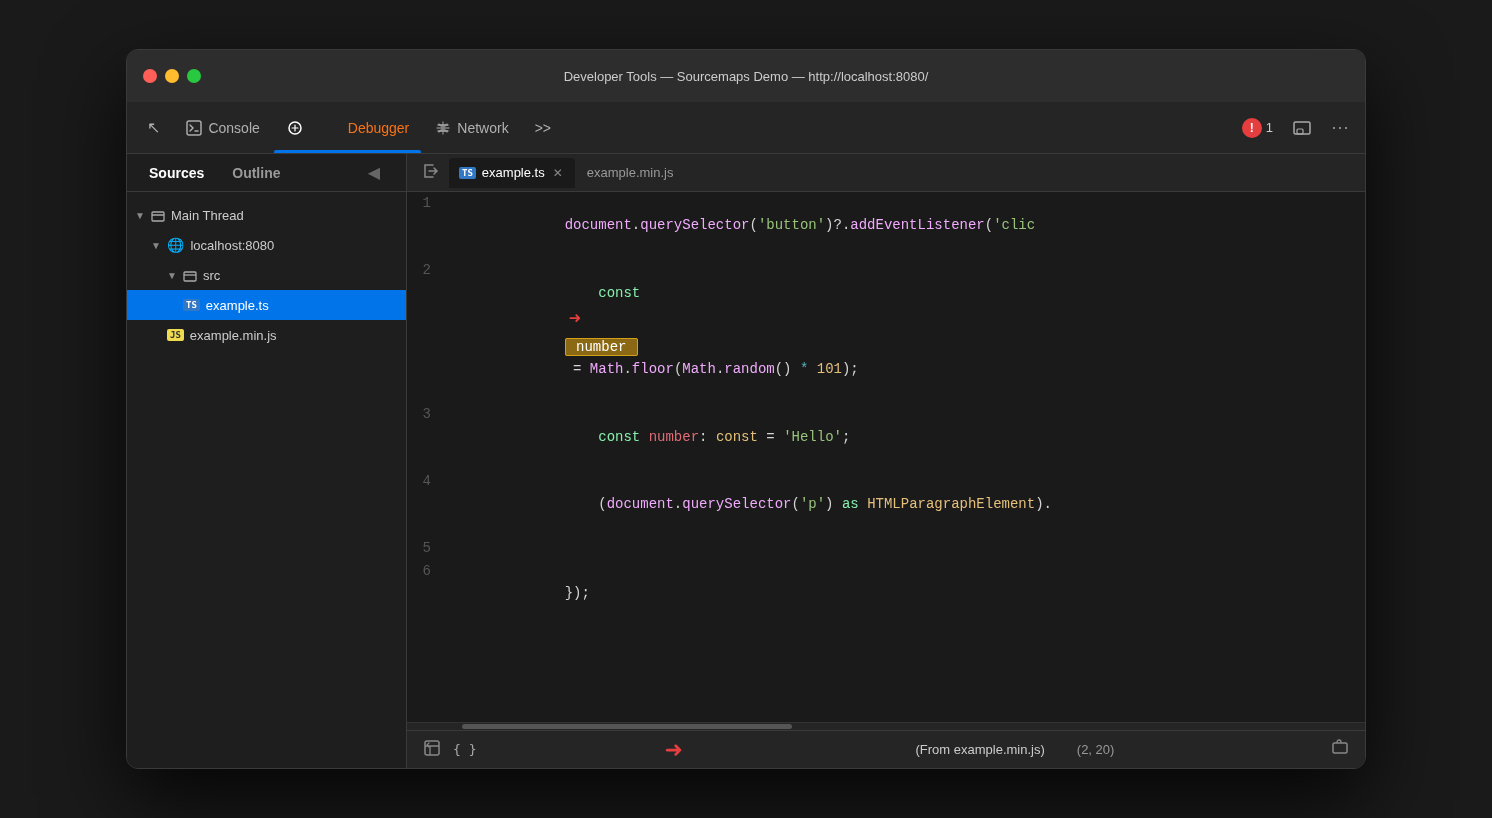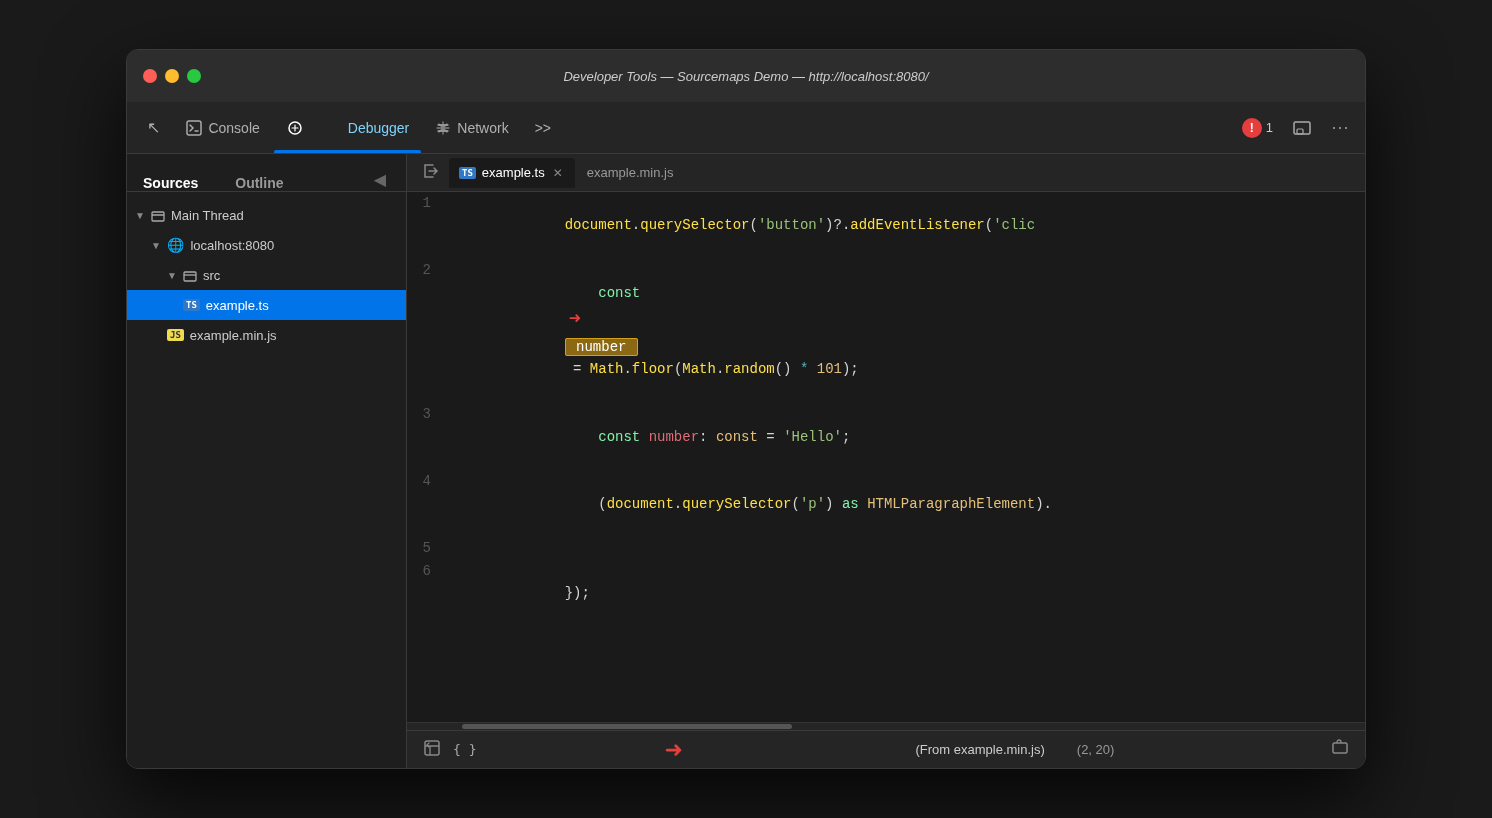--- a/index.html
+++ b/index.html
@@ -53,21 +53,20 @@
     .tl-maximize { background: #28c840; }
 
     .titlebar-title {
       position: absolute;
       left: 50%;
       transform: translateX(-50%);
       color: #cccccc;
       font-size: 13px;
       font-weight: 400;
       white-space: nowrap;
-      font-style: italic;
     }
 
     
     .toolbar {
       background: #252525;
       height: 52px;
       display: flex;
       align-items: stretch;
       padding: 0 8px;
       flex-shrink: 0;
@@ -84,21 +83,21 @@
       font-size: 14px;
       cursor: pointer;
       border-radius: 4px;
       white-space: nowrap;
       position: relative;
       border: none;
       background: none;
     }
 
     .toolbar-btn.active {
-      color: #7dd3fc;
+      color: #f97316;
       gap: 44px;
     }
 
     .toolbar-btn.active::after {
       content: '';
       position: absolute;
       bottom: 0;
       left: 0;
       right: 0;
       height: 3px;
@@ -170,24 +169,24 @@
       width: 280px;
       background: #1e1e1e;
       display: flex;
       flex-direction: column;
       border-right: 1px solid #3a3a3a;
       flex-shrink: 0;
     }
 
     .sidebar-tabs {
       display: flex;
-      align-items: flex-end;
+      align-items: center;
       height: 38px;
       border-bottom: 1px solid #3a3a3a;
-      padding: 0 16px;
+      padding: 0 22px;
     }
 
     .sidebar-tab {
       color: #999;
       font-size: 14px;
       font-weight: 600;
       cursor: pointer;
       padding: 0 12px 0 0;
       white-space: nowrap;
     }
@@ -346,21 +345,21 @@
     }
 
     .line-content {
       color: #d4d4d4;
       white-space: pre;
       padding-right: 16px;
     }
 
     
     .c-purple { color: #86efac; }
-    .c-blue { color: #fde047; }
+    .c-blue { color: #f0abfc; }
     .c-green { color: #98c379; }
     .c-orange { color: #e5c07b; }
     .c-red { color: #e06c75; }
     .c-cyan { color: #56b6c2; }
     .c-light { color: #d4d4d4; }
 
     .highlight-box {
       background: #8b6914;
       border: 1px solid #d4a017;
       border-radius: 2px;
@@ -514,21 +513,21 @@
         <span>···</span>
       </button>
     </div>
   </div>
 
   <div class="main-content">
 
     <div class="sidebar">
       <div class="sidebar-tabs">
         <span class="sidebar-tab active">Sources</span>
-        <span class="sidebar-tab" style="margin-left:25px;">Outline</span>
+        <span class="sidebar-tab" style="margin-left:16px;">Outline</span>
         <button class="sidebar-collapse-btn">◀</button>
       </div>
       <div class="sidebar-tree">
 
         <div class="tree-item level-0">
           <span class="tree-arrow">▼</span>
           <span class="tree-icon">
             <svg width="14" height="14" viewBox="0 0 14 14" fill="none" style="vertical-align:middle">
               <rect x="1" y="3" width="12" height="9" rx="1" stroke="#aaa" stroke-width="1.3" fill="none"></rect>
               <path d="M1 6h12" stroke="#aaa" stroke-width="1.3"></path>

